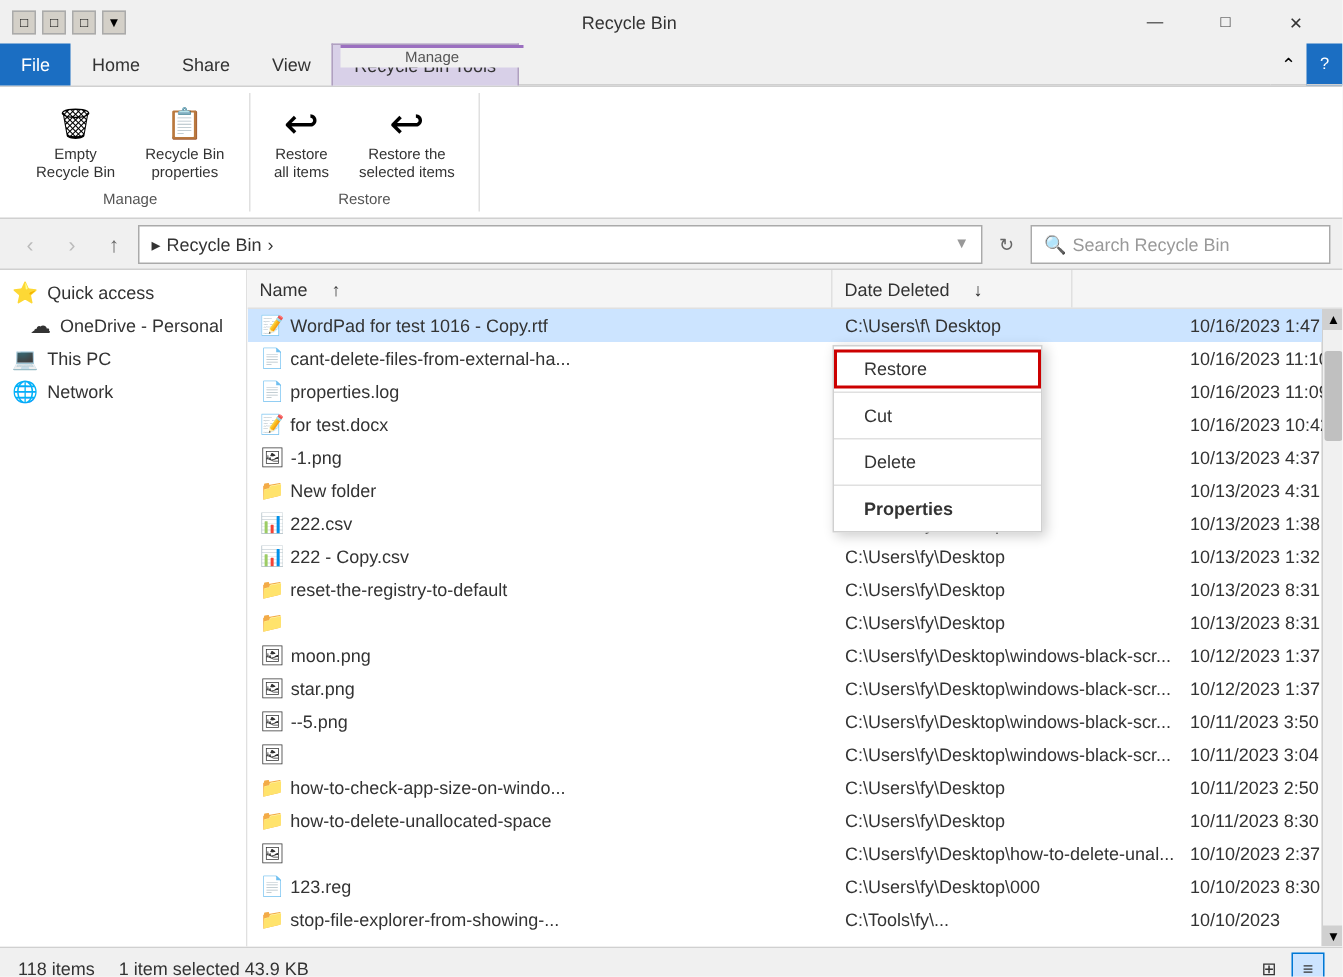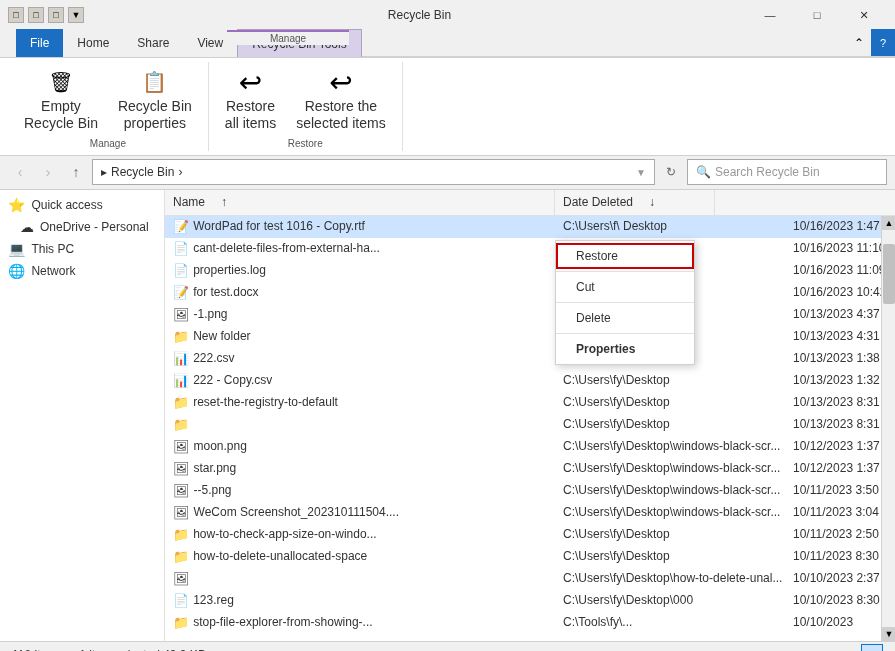--- a/index.html
+++ b/index.html
@@ -19,21 +19,21 @@
     .ribbon-tab.file { background: #1b6ec2; color: white; padding: 4px 14px; }
     .ribbon-tab.manage-active { background: #d8d0e8; border: 1px solid #b0a0c0; border-bottom: none; }
 
     
     .ribbon { background: white; border-bottom: 1px solid #d0d0d0; padding: 4px 8px; display: flex; align-items: stretch; min-height: 80px; position: relative; }
     .ribbon-group { display: flex; flex-direction: column; align-items: center; border-right: 1px solid #e0e0e0; padding: 0 8px; }
     .ribbon-group-items { display: flex; gap: 4px; flex: 1; align-items: center; }
     .ribbon-group-label { font-size: 10px; color: #555; margin-top: 2px; padding-bottom: 2px; }
     .ribbon-btn { display: flex; flex-direction: column; align-items: center; cursor: pointer; padding: 4px 8px; border-radius: 2px; min-width: 48px; }
     .ribbon-btn-icon { width: 32px; height: 32px; display: flex; align-items: center; justify-content: center; font-size: 20px; }
-    .ribbon-btn-label { font-size: 14px; text-align: center; color: #333; line-height: 1.2; }
+    .ribbon-btn-label { font-size: 10px; text-align: center; color: #333; line-height: 1.2; }
 
     
     .address-bar { display: flex; align-items: center; height: 34px; background: #f0f0f0; border-bottom: 1px solid #d0d0d0; padding: 0 8px; gap: 4px; }
     .nav-btn { width: 24px; height: 24px; display: flex; align-items: center; justify-content: center; cursor: pointer; color: #666; font-size: 14px; border-radius: 2px; }
     .nav-btn.disabled { color: #bbb; cursor: default; }
     .address-box { flex: 1; height: 26px; background: white; border: 1px solid #aaa; display: flex; align-items: center; padding: 0 8px; font-size: 12px; color: #333; }
     .address-box-path { display: flex; align-items: center; gap: 4px; }
     .address-refresh { width: 24px; height: 24px; display: flex; align-items: center; justify-content: center; cursor: pointer; color: #666; }
     .search-box { width: 200px; height: 26px; background: white; border: 1px solid #aaa; display: flex; align-items: center; padding: 0 8px; gap: 4px; color: #999; font-size: 12px; }
 
@@ -87,21 +87,21 @@
     <div class="window-btn">—</div>
     <div class="window-btn">□</div>
     <div class="window-btn close">✕</div>
   </div>
 </div>
 
 <div style="position:relative; background:#f0f0f0;">
   <div style="position:absolute; top:0; left:227px; width:122px; font-size:10px; color:#555; text-align:center; border-top:2px solid #9b6fc0; background:#f0f0f0; padding:1px 0; z-index:10;">
     <span>Manage</span>
   </div>
-  <div class="ribbon-tabs" style="padding-left:16px; background:#f0f0f0;">
+  <div class="ribbon-tabs" style="padding-left:0; background:#f0f0f0;">
     <div class="ribbon-tab file">File</div>
     <div class="ribbon-tab">Home</div>
     <div class="ribbon-tab">Share</div>
     <div class="ribbon-tab">View</div>
     <div class="ribbon-tab manage-active">Recycle Bin Tools</div>
     <div style="flex:1; border-bottom:1px solid #d0d0d0; height:28px;"></div>
     <div style="width:24px; height:28px; display:flex; align-items:center; justify-content:center; border-bottom:1px solid #d0d0d0;">⌃</div>
     <div style="width:24px; height:28px; display:flex; align-items:center; justify-content:center; border-bottom:1px solid #d0d0d0; background:#1b6ec2; color:white; font-size:11px;">?</div>
   </div>
 </div>
@@ -294,21 +294,20 @@
             <div class="file-cell col-name">
               <span class="file-icon">🖼</span>
               <span>--5.png</span>
             </div>
             <div class="file-cell col-location">C:\Users\fy\Desktop\windows-black-scr...</div>
             <div class="file-cell col-date">10/11/2023 3:50 PM</div>
           </div>
           <div class="file-row" style="width: 100%;">
             <div class="file-cell col-name">
               <span class="file-icon">🖼</span>
-              <span>WeCom Screenshot_202310111504....</span>
             </div>
             <div class="file-cell col-location">C:\Users\fy\Desktop\windows-black-scr...</div>
             <div class="file-cell col-date">10/11/2023 3:04 PM</div>
           </div>
           <div class="file-row" style="width: 100%;">
             <div class="file-cell col-name">
               <span class="file-icon">📁</span>
               <span>how-to-check-app-size-on-windo...</span>
             </div>
             <div class="file-cell col-location">C:\Users\fy\Desktop</div>

